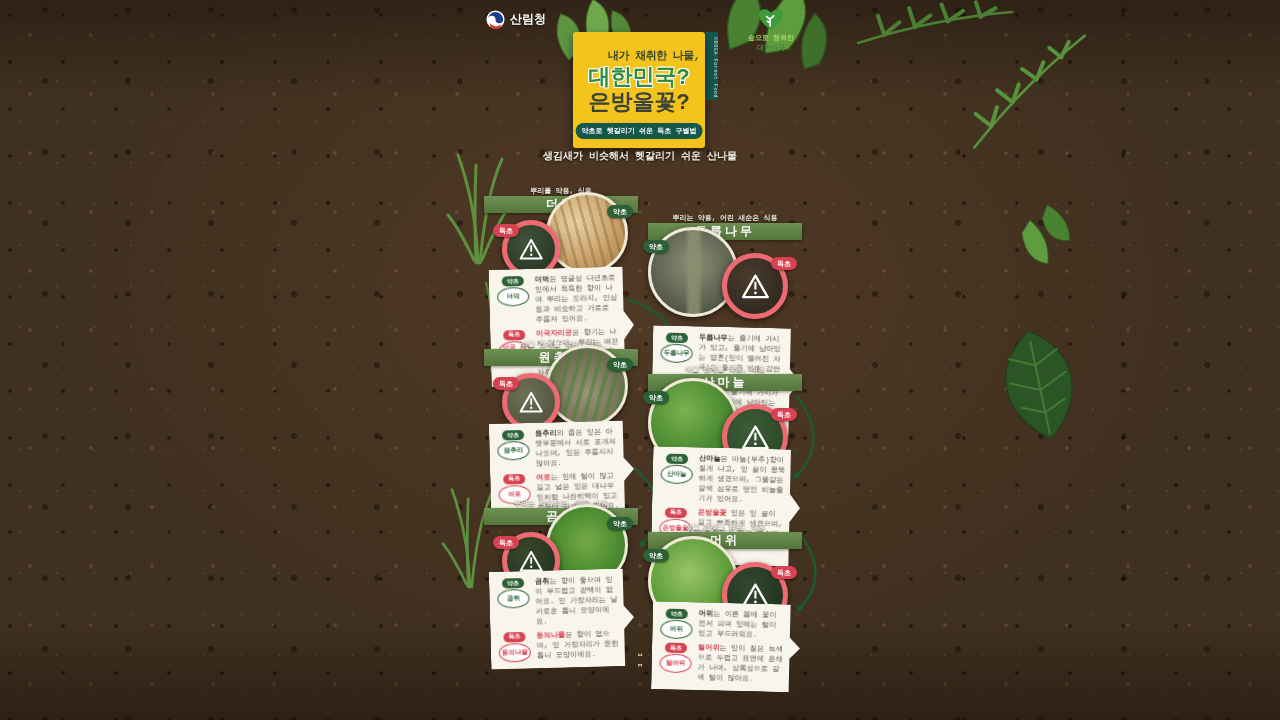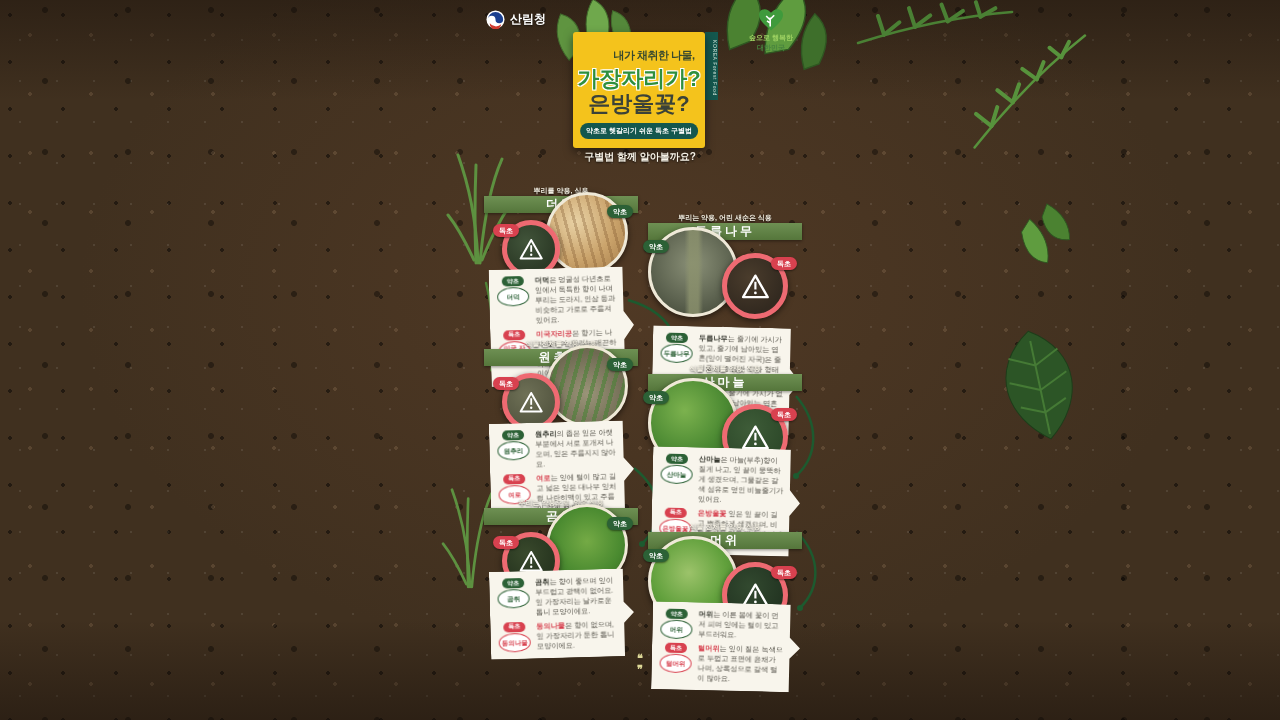--- a/index.html
+++ b/index.html
@@ -1,17 +1,17 @@
 <!DOCTYPE html>
 <html><head>
 <meta charset="utf-8">
 <style>
   html,body{margin:0;padding:0;background:#241a12;}
   #stage{position:relative;width:1280px;height:720px;overflow:hidden;
-    font-family:Liberation Sans, sans-serif;
+    font-family:Liberation Mono, monospace;
     background-color:#40301f;
     background-image:
       linear-gradient(rgba(18,11,7,.38), rgba(18,11,7,0) 14%, rgba(18,11,7,0) 86%, rgba(18,11,7,.42)),
       radial-gradient(circle 2px at 10px 15px, rgba(0,0,0,.45) 95%, transparent),
       radial-gradient(circle 2px at 30px 35px, rgba(214,178,136,.16) 95%, transparent),
       radial-gradient(circle 3px at 45px 10px, rgba(0,0,0,.38) 95%, transparent),
       radial-gradient(circle 1.5px at 20px 40px, rgba(255,255,255,.09) 95%, transparent),
       radial-gradient(ellipse at 50% 40%, rgba(96,66,42,.5), rgba(0,0,0,0) 62%);
     background-size:auto,53px 47px,61px 59px,83px 71px,37px 41px,auto;}
   .abs{position:absolute;}
@@ -216,28 +216,28 @@
     <svg width="26" height="24" viewBox="0 0 32 30" style="display:block;margin:0 auto;">
       <path d="M16 28 C6 20 1 14 1 8.5 C1 4.5 4 1.5 8 1.5 C11 1.5 14 3.5 16 6 C18 3.5 21 1.5 24 1.5 C28 1.5 31 4.5 31 8.5 C31 14 26 20 16 28 Z" fill="#3f9a3c"></path>
       <path d="M15 23 V12 M15 15 L10 10 M15 14 L20 9 M15 19 L11 16" stroke="#fff" stroke-width="2" fill="none"></path>
     </svg>
     <div class="l1">숲으로 행복한</div>
     <div class="l2">대한민국</div>
   </div>
 
   <div class="abs hero">
     <div class="hero-kicker">내가 채취한 나물,</div>
-    <div class="hero-t1">가장자리가?</div>
+    <div class="hero-t1">대한민국?</div>
     <div class="hero-t2">은방울꽃?</div>
     <div class="hero-banner">약초로 헷갈리기 쉬운 독초 구별법</div>
   </div>
   <div class="abs side-tab">KOREA Forest Food</div>
 
   <div class="abs intro">
-    <div>구별법 함께 알아볼까요?</div>
+    <div>생김새가 비슷해서 헷갈리기 쉬운 산나물</div>
   </div>
 
   <div class="section col-left" style="left:484px;top:186px;">
     <div class="usage">뿌리를 약용, 식용</div>
     <div class="bar">
         <span>더덕</span>
       </div>
     <div class="photo p0">
       <span class="pill pill-good">약초</span>
       </div>

